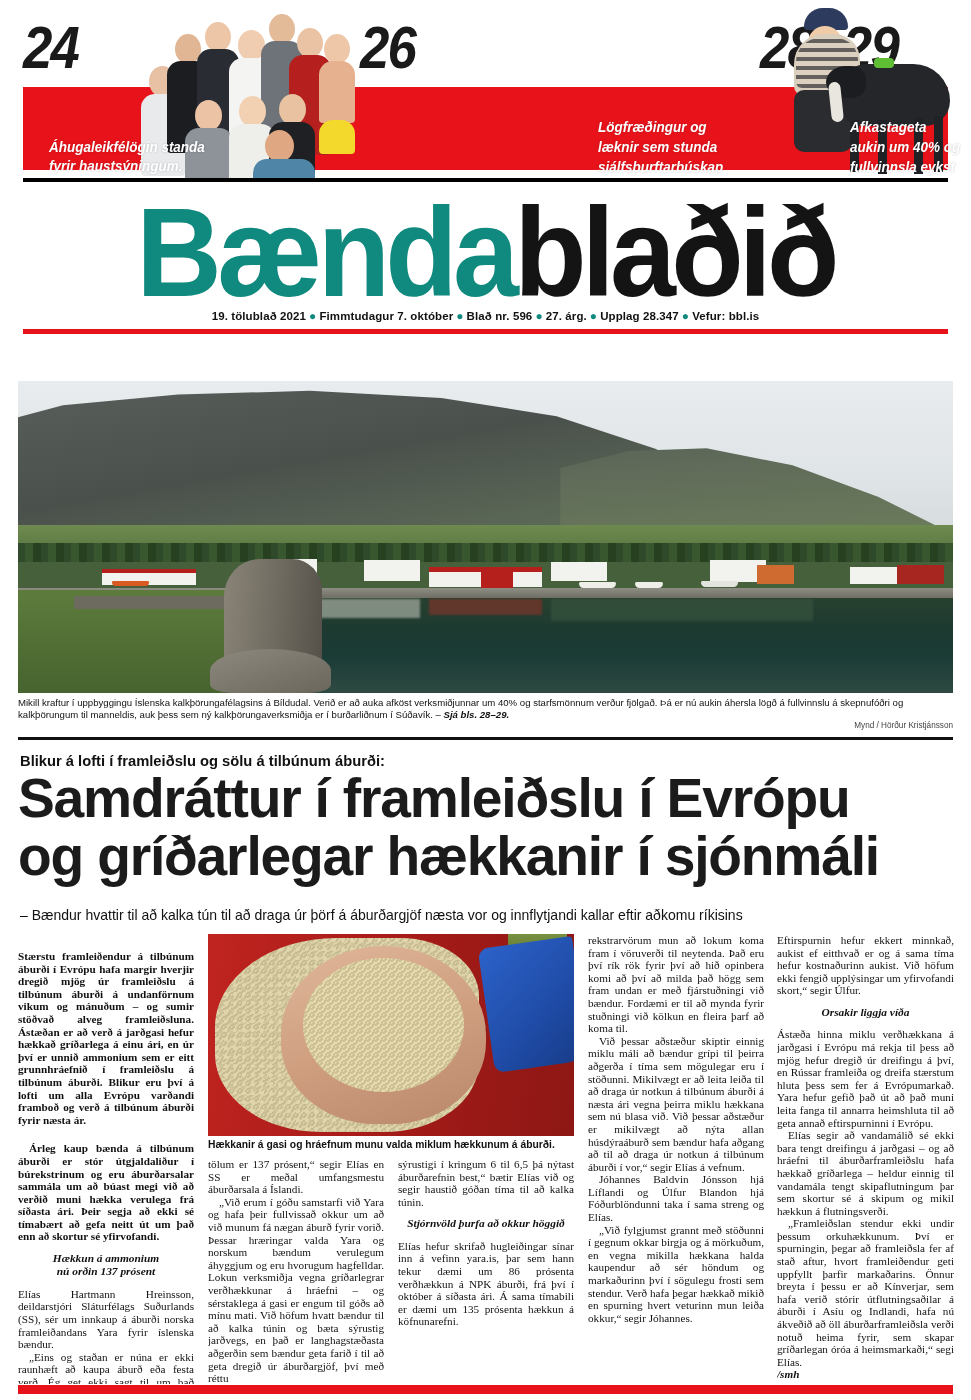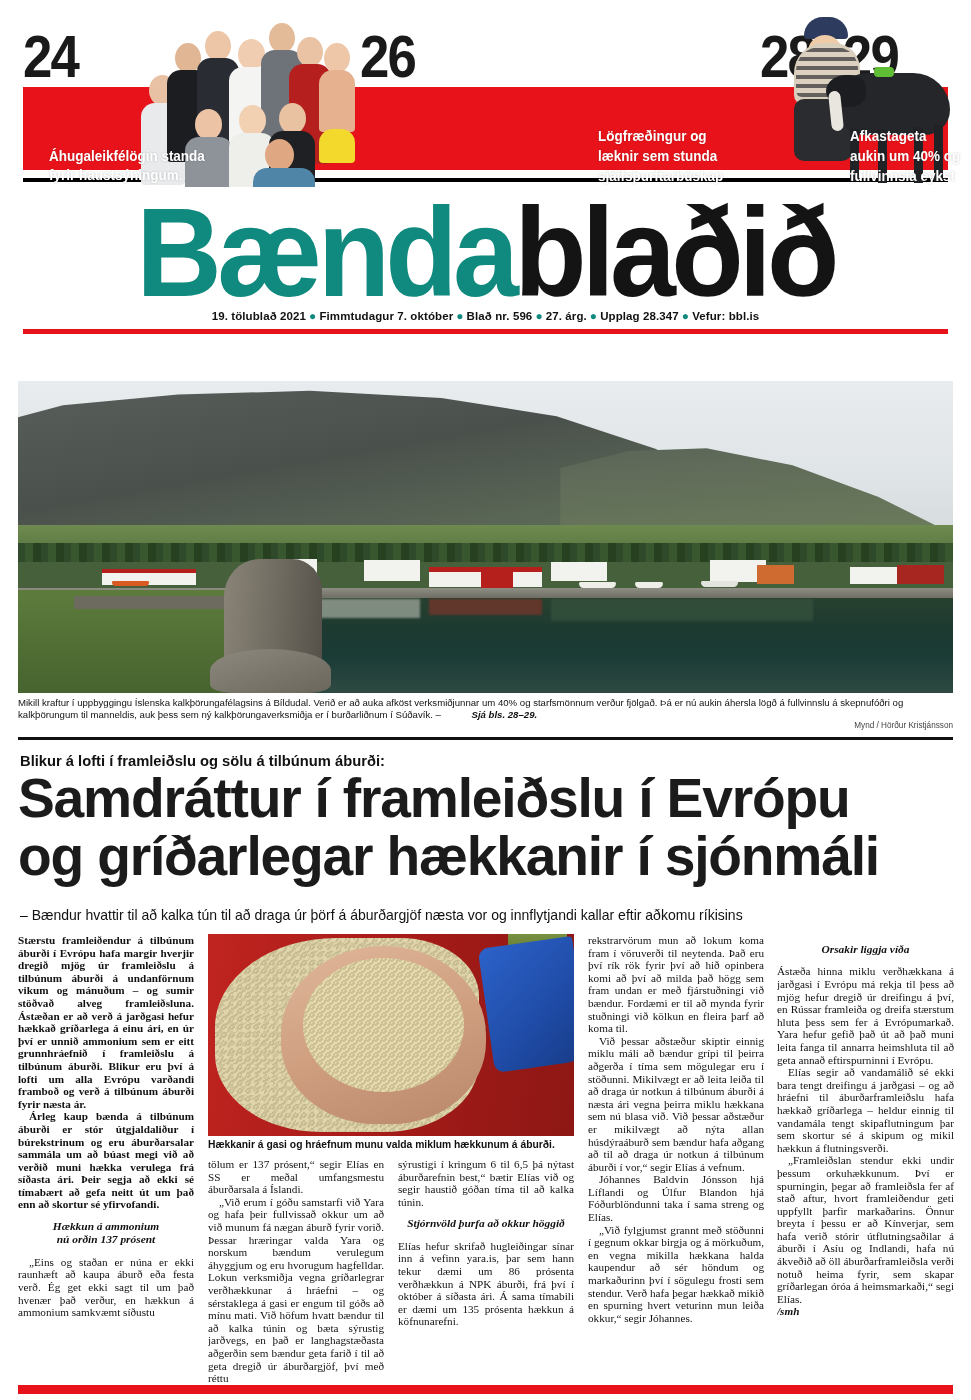--- a/index.html
+++ b/index.html
@@ -17,21 +17,21 @@
     position:relative;width:971px;height:196px;background:#ffffff;
     overflow:hidden;
   }
   .teaser-redbar{
     position:absolute;left:23px;top:87px;width:925px;height:83px;background:#e8131a;
   }
   .teaser-rule{
     position:absolute;left:23px;top:178px;width:925px;height:4px;background:#000;
   }
   .teaser{
-    position:absolute;top:9px;height:146px;
+    position:absolute;top:0;height:146px;font-style:italic;
   }
   .teaser .num{
     position:absolute;top:18px;
     font-family:"Liberation Sans", sans-serif;
     font-weight:700;font-size:60px;line-height:60px;
     color:#1a1a1a;letter-spacing:-2px;
     transform:scaleX(0.88);transform-origin:left top;
     z-index:2;
   }
   .teaser .tline{
@@ -114,21 +114,21 @@
     background:linear-gradient(160deg,#8e897e 0%,#6b665c 100%);border-radius:50% 50% 20% 20%;}
   .grass{position:absolute;left:0;top:67%;width:26%;height:33%;
     background:linear-gradient(180deg,#5d7c3c 0%,#47632f 100%);}
   .boat{position:absolute;background:#efefe9;border-radius:2px 2px 6px 6px;}
 
   .hero-cap{
     position:absolute;left:18px;top:697px;width:935px;
     font-family:"Liberation Sans", sans-serif;
     font-size:9.6px;line-height:12.4px;color:#111;
   }
-  .hero-cap i{font-style:italic;font-weight:700;margin-left:28px;}
+  .hero-cap i{font-style:italic;font-weight:700;}
   .hero-credit{
     position:absolute;right:18px;top:721px;
     font-family:"Liberation Sans", sans-serif;
     font-size:8.2px;color:#444;
   }
   .cap-rule{position:absolute;left:18px;top:737px;width:935px;height:3px;background:#111;}
 
   
   .kicker{
     position:absolute;left:20px;top:751px;
@@ -160,21 +160,21 @@
   .col{
     position:absolute;top:0;width:176px;height:450px;
     font-family:"Liberation Serif", serif;
     font-size:11.2px;line-height:12.6px;
     text-align:justify;
     color:#111;
     overflow:hidden;
   }
   .col p{margin:0;text-indent:11px;}
   .col p.first{text-indent:0;}
-  .col p.lede{font-weight:700;}
+  .col p.lede{font-weight:700;margin-top:16px;}
   .col .sub{
     display:block;text-align:center;font-style:italic;font-weight:700;
     font-size:11.4px;line-height:13.4px;margin:9px 0 9px 0;text-indent:0;
   }
   .col1{left:0;}
   .col2{left:190px;}
   .col3{left:380px;}
   .col4{left:570px;}
   .col5{left:759px;width:177px;}
 
@@ -366,20 +366,21 @@
     <span class="l2">og gríðarlegar hækkanir í sjónmáli</span>
   </div>
   <div class="deck">– Bændur hvattir til að kalka tún til að draga úr þörf á áburðargjöf næsta vor og innflytjandi kallar eftir aðkomu ríkisins</div>
 
   <div class="cols">
 
     <div class="col col1">
       <p class="first lede">Stærstu framleiðendur á tilbúnum áburði í Evrópu hafa margir hverjir dregið mjög úr framleiðslu á tilbúnum áburði á undanförnum vikum og mánuðum – og sumir stöðvað alveg framleiðsluna. Ástæðan er að verð á jarðgasi hefur hækkað gríðarlega á einu ári, en úr því er unnið ammonium sem er eitt grunnhráefnið í framleiðslu á tilbúnum áburði. Blikur eru því á lofti um alla Evrópu varðandi framboð og verð á tilbúnum áburði fyrir næsta ár.</p>
       <p class="lede">Árleg kaup bænda á tilbúnum áburði er stór útgjaldaliður í búrekstrinum og eru áburðarsalar sammála um að búast megi við að verðið muni hækka verulega frá síðasta ári. Þeir segja að ekki sé tímabært að gefa neitt út um það enn að skortur sé yfirvofandi.</p>
       <p class="sub">Hækkun á ammonium<br>nú orðin 137 prósent</p>
+      <p class="first">Elías Hartmann Hreinsson, deildarstjóri Sláturfélags Suðurlands (SS), sér um innkaup á áburði norska framleiðandans Yara fyrir íslenska bændur.</p>
       <p>„Eins og staðan er núna er ekki raunhæft að kaupa áburð eða festa verð. Ég get ekki sagt til um það hvenær það verður, en hækkun á ammonium samkvæmt síðustu</p>
     </div>
 
     <div class="fert-wrap">
       <div class="fert">
         <div class="tray"></div>
         <div class="pellets"></div>
         <div class="grassbit"></div>
         <div class="hands"></div>
         <div class="pile"></div>
@@ -404,20 +405,21 @@
     </div>
 
     <div class="col col4">
       <p class="first">rekstrarvörum mun að lokum koma fram í vöruverði til neytenda. Það eru því rík rök fyrir því að hið opinbera komi að því að milda það högg sem fram undan er með fjárstuðningi við bændur. Fordæmi er til að mynda fyrir stuðningi við kölkun en fleira þarf að koma til.</p>
       <p>Við þessar aðstæður skiptir einnig miklu máli að bændur grípi til þeirra aðgerða í tíma sem mögulegar eru í stöðunni. Mikilvægt er að leita leiða til að draga úr notkun á tilbúnum áburði á næsta ári vegna þeirra miklu hækkana sem nú blasa við. Við þessar aðstæður er mikilvægt að nýta allan húsdýraáburð sem bændur hafa aðgang að til að draga úr notkun á tilbúnum áburði í vor,“ segir Elías á vefnum.</p>
       <p>Jóhannes Baldvin Jónsson hjá Líflandi og Úlfur Blandon hjá Fóðurblöndunni taka í sama streng og Elías.</p>
       <p>„Við fylgjumst grannt með stöðunni í gegnum okkar birgja og á mörkuðum, en vegna mikilla hækkana halda kaupendur að sér höndum og markaðurinn því í sögulegu frosti sem stendur. Verð hafa þegar hækkað mikið en spurning hvert veturinn mun leiða okkur,“ segir Jóhannes.</p>
     </div>
 
     <div class="col col5">
+      <p class="first">Eftirspurnin hefur ekkert minnkað, aukist ef eitthvað er og á sama tíma hefur kostnaðurinn aukist. Við höfum ekki fengið upplýsingar um yfirvofandi skort,“ segir Úlfur.</p>
       <p class="sub">Orsakir liggja víða</p>
       <p class="first">Ástæða hinna miklu verðhækkana á jarðgasi í Evrópu má rekja til þess að mjög hefur dregið úr dreifingu á því, en Rússar framleiða og dreifa stærstum hluta þess sem fer á Evrópumarkað. Yara hefur gefið það út að það muni leita fanga til annarra heimshluta til að geta annað eftirspurninni í Evrópu.</p>
       <p>Elías segir að vandamálið sé ekki bara tengt dreifingu á jarðgasi – og að hráefni til áburðarframleiðslu hafa hækkað gríðarlega – heldur einnig til vandamála tengt skipaflutningum þar sem skortur sé á skipum og mikil hækkun á flutningsverði.</p>
       <p>„Framleiðslan stendur ekki undir þessum orkuhækkunum. Því er spurningin, þegar að framleiðsla fer af stað aftur, hvort framleiðendur geti uppfyllt þarfir markaðarins. Önnur breyta í þessu er að Kínverjar, sem hafa verið stórir útflutningsaðilar á áburði í Asíu og Indlandi, hafa nú ákveðið að öll áburðarframleiðsla verði notuð heima fyrir, sem skapar gríðarlegan óróa á heimsmarkaði,“ segi Elías.</p>
       <span class="sig">/smh</span>
     </div>
 
   </div>
 
   <div class="bottom-rule"></div>

